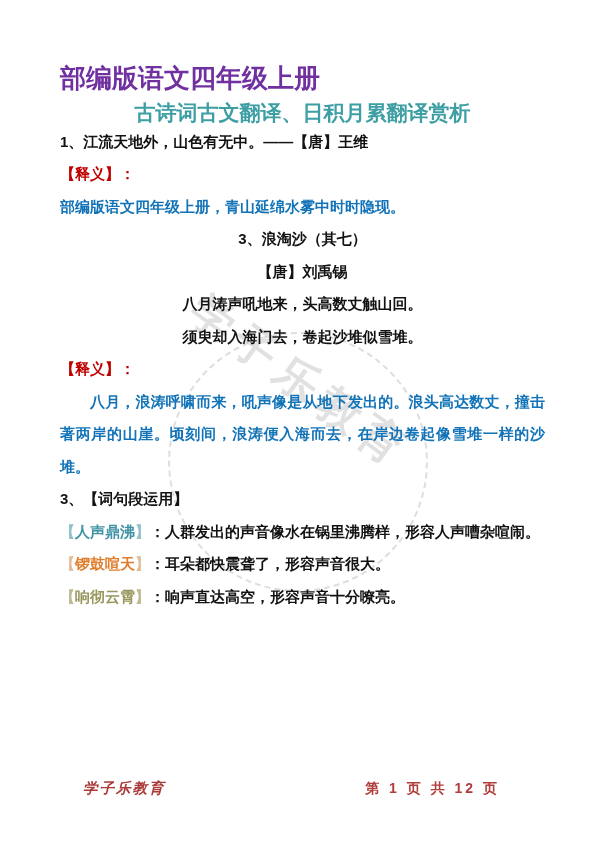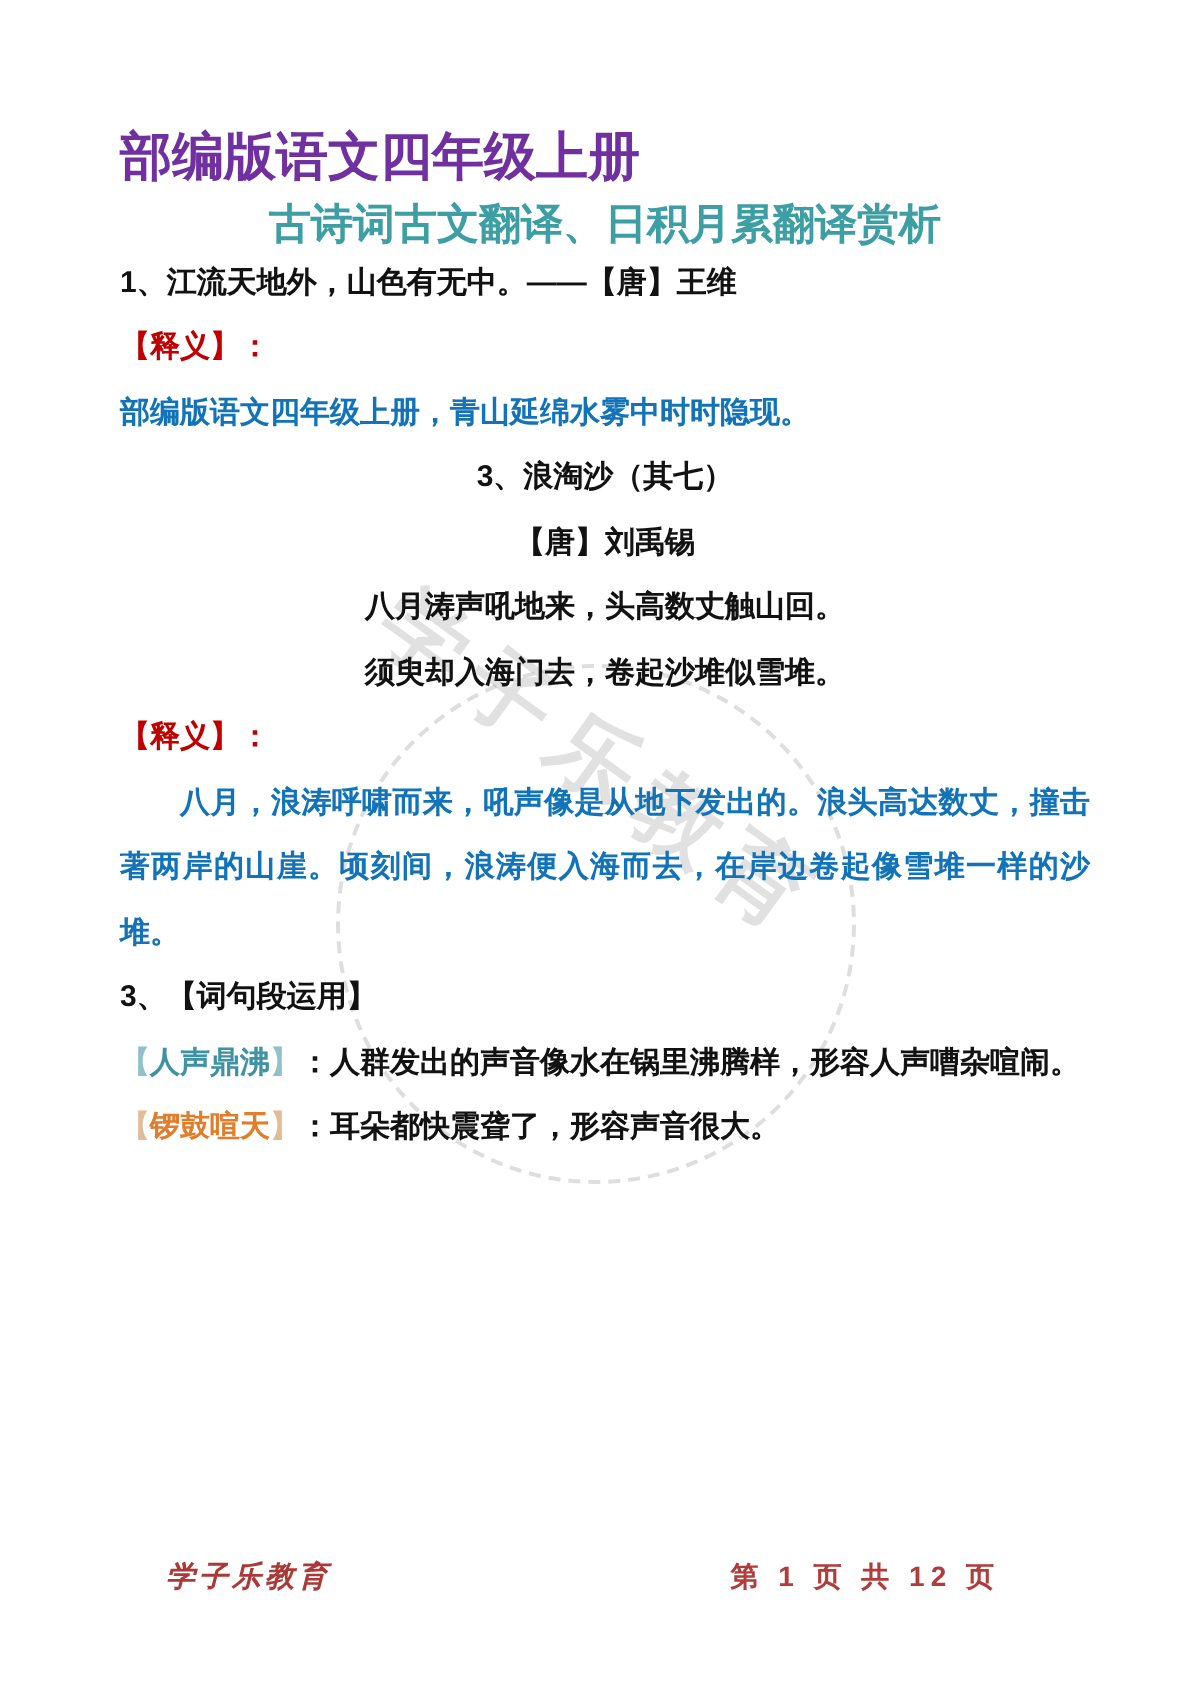--- a/index.html
+++ b/index.html
@@ -129,20 +129,21 @@
 
     <p class="body-text blue-text indent2">八月，浪涛呼啸而来，吼声像是从地下发出的。浪头高达数丈，撞击著两岸的山崖。顷刻间，浪涛便入海而去，在岸边卷起像雪堆一样的沙堆。</p>
 
     <p class="body-text">3、【词句段运用】</p>
 
     <p class="body-text idiom"><span class="i1-b">【</span><span class="i1-t">人声鼎沸</span><span class="i1-b">】</span><span class="colon">：</span><span>人群发出的声音像水在锅里沸腾样，形容人声嘈杂喧闹。</span></p>
 
 
     <p class="body-text idiom"><span class="i3-b">【</span><span class="i3-t">锣鼓喧天</span><span class="i3-b">】</span><span class="colon">：</span><span>耳朵都快震聋了，形容声音很大。</span></p>
 
+    <p class="body-text idiom"><span class="i4-b">【</span><span class="i4-t">响彻云霄</span><span class="i4-b">】</span><span class="colon">：</span><span>响声直达高空，形容声音十分嘹亮。</span></p>
 
   </div>
 
   <div class="footer">
     <span class="footer-brand">学子乐教育</span>
     <span class="footer-page">第 1 页 共 12 页</span>
   </div>
 
 </div>
 

